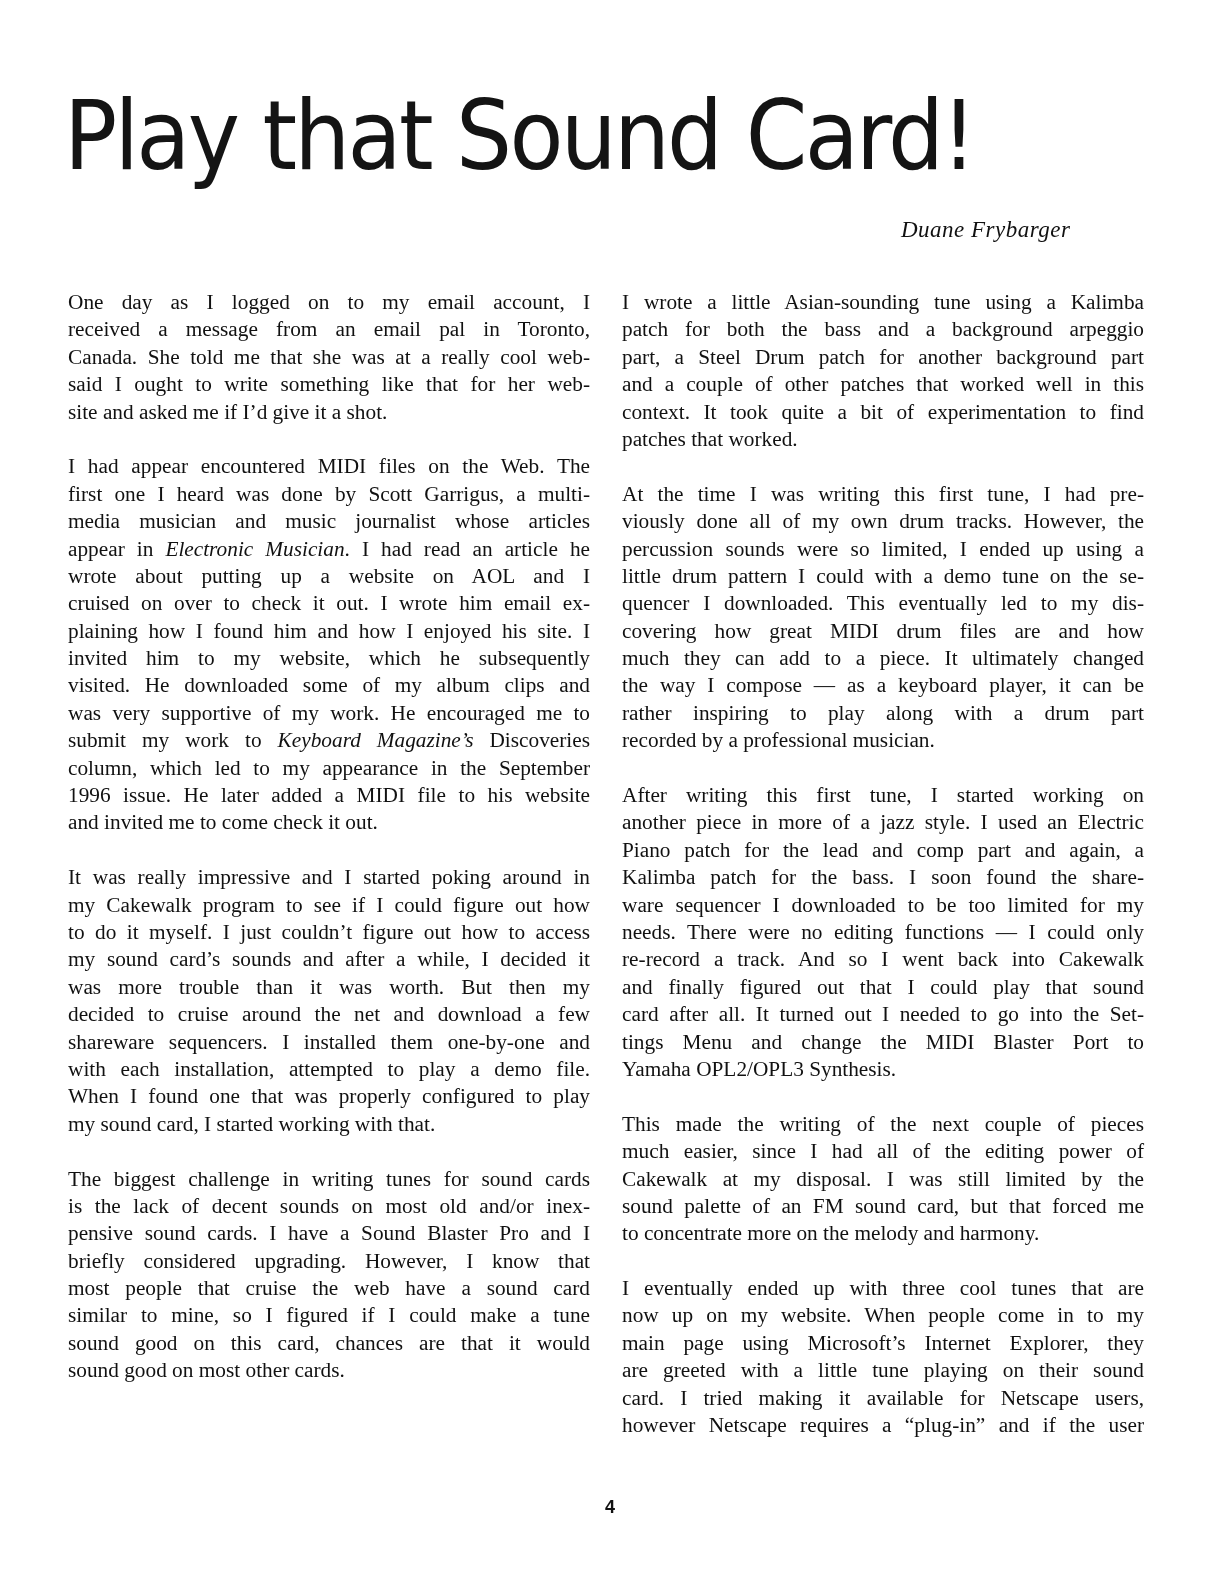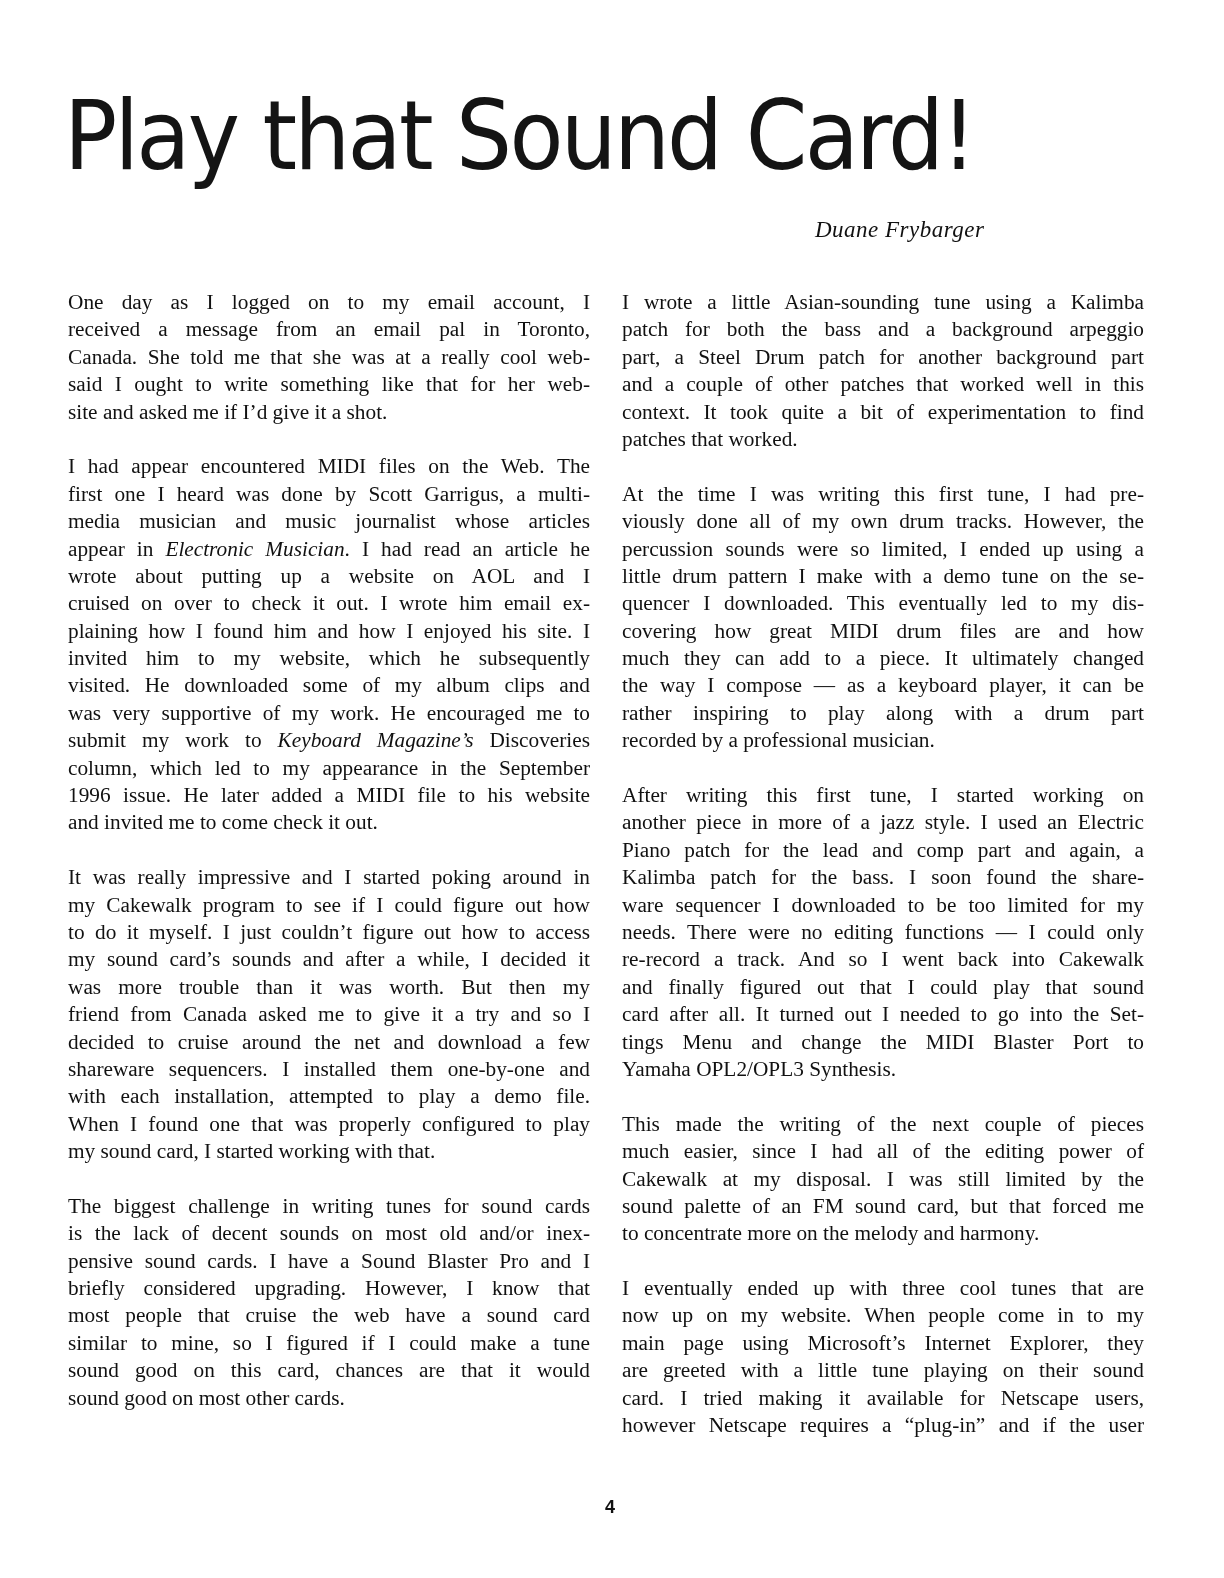--- a/index.html
+++ b/index.html
@@ -8,21 +8,21 @@
       color: #111111;
     }
     .title {
       position: absolute; left: 64px; top: 88px;
       font-family: "DejaVu Sans", sans-serif;
       font-size: 96px; font-weight: normal; letter-spacing: -3px;
       line-height: 1; margin: 0; color: #141414;
       transform: scaleX(0.92); transform-origin: left top;
     }
     .byline {
-      position: absolute; left: 815px; top: 217px;
+      position: absolute; left: 901px; top: 217px;
       font-family: "Liberation Serif", serif; font-style: italic;
       font-size: 23px; letter-spacing: 0.5px;
     }
     .col {
       position: absolute; top: 289px; width: 522px;
       font-family: "Liberation Serif", serif; font-size: 21.3px;
       line-height: 27.4px;
     }
     .col.left { left: 68px; }
     .col.right { left: 622px; }
@@ -68,21 +68,20 @@
     <span class="line">column, which led to my appearance in the September</span>
     <span class="line">1996 issue. He later added a MIDI file to his website</span>
     <span class="line last">and invited me to come check it out.</span>
   </p>
   <p class="para">
     <span class="line">It was really impressive and I started poking around in</span>
     <span class="line">my Cakewalk program to see if I could figure out how</span>
     <span class="line">to do it myself. I just couldn’t figure out how to access</span>
     <span class="line">my sound card’s sounds and after a while, I decided it</span>
     <span class="line">was more trouble than it was worth. But then my</span>
-    <span class="line">friend from Canada asked me to give it a try and so I</span>
     <span class="line">decided to cruise around the net and download a few</span>
     <span class="line">shareware sequencers. I installed them one-by-one and</span>
     <span class="line">with each installation, attempted to play a demo file.</span>
     <span class="line">When I found one that was properly configured to play</span>
     <span class="line last">my sound card, I started working with that.</span>
   </p>
   <p class="para trailing">
     <span class="line">The biggest challenge in writing tunes for sound cards</span>
     <span class="line">is the lack of decent sounds on most old and/or inex-</span>
     <span class="line">pensive sound cards. I have a Sound Blaster Pro and I</span>
@@ -100,21 +99,21 @@
     <span class="line">patch for both the bass and a background arpeggio</span>
     <span class="line">part, a Steel Drum patch for another background part</span>
     <span class="line">and a couple of other patches that worked well in this</span>
     <span class="line">context. It took quite a bit of experimentation to find</span>
     <span class="line last">patches that worked.</span>
   </p>
   <p class="para">
     <span class="line">At the time I was writing this first tune, I had pre-</span>
     <span class="line">viously done all of my own drum tracks. However, the</span>
     <span class="line">percussion sounds were so limited, I ended up using a</span>
-    <span class="line">little drum pattern I make with a demo tune on the se-</span>
+    <span class="line">little drum pattern I could with a demo tune on the se-</span>
     <span class="line">quencer I downloaded. This eventually led to my dis-</span>
     <span class="line">covering how great MIDI drum files are and how</span>
     <span class="line">much they can add to a piece. It ultimately changed</span>
     <span class="line">the way I compose — as a keyboard player, it can be</span>
     <span class="line">rather inspiring to play along with a drum part</span>
     <span class="line last">recorded by a professional musician.</span>
   </p>
   <p class="para">
     <span class="line">After writing this first tune, I started working on</span>
     <span class="line">another piece in more of a jazz style. I used an Electric</span>

